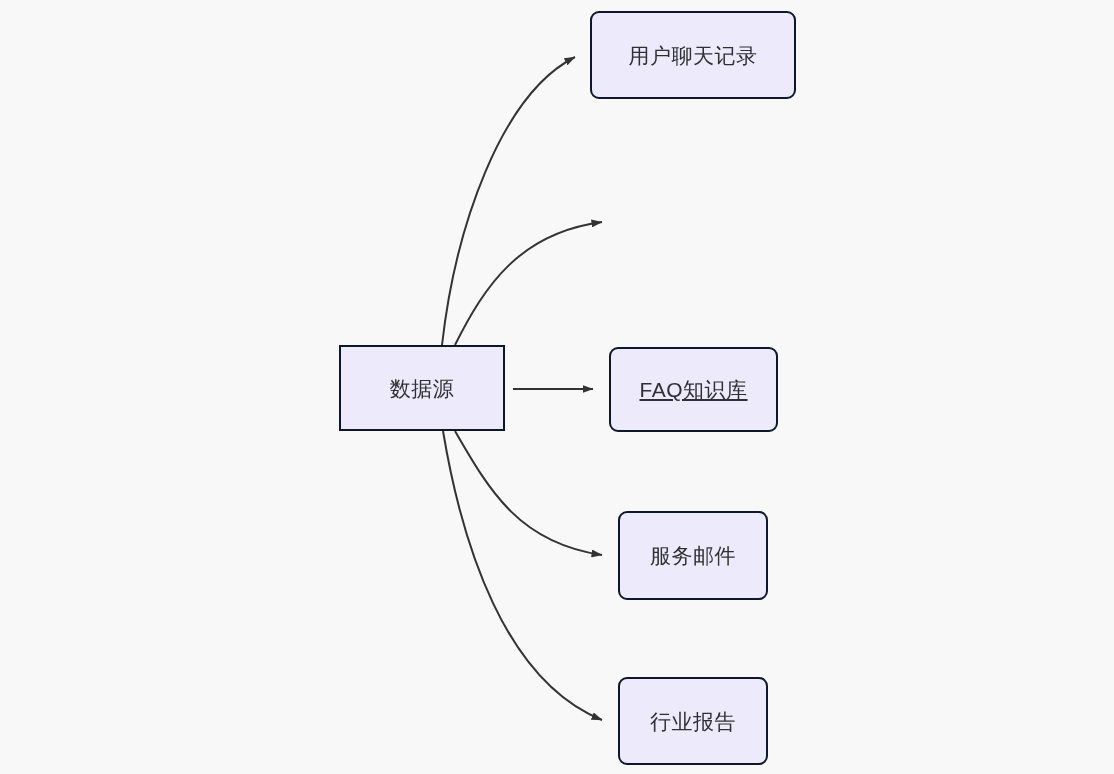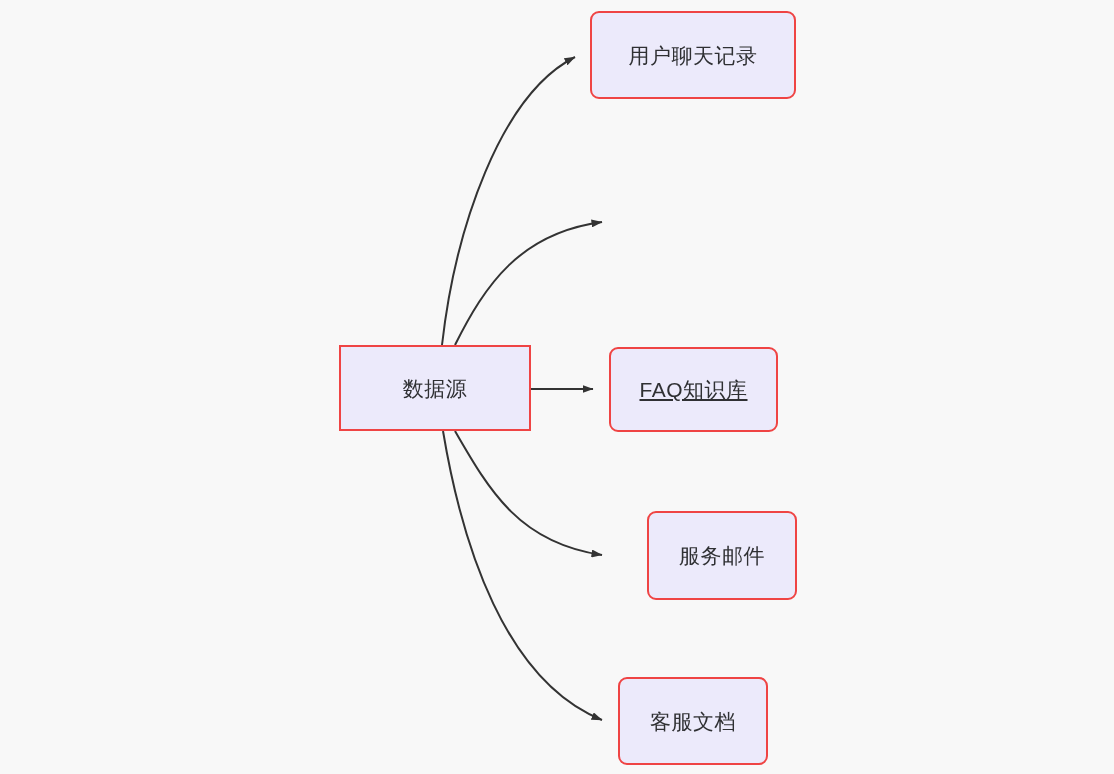--- a/index.html
+++ b/index.html
@@ -22,21 +22,21 @@
     position: absolute;
     left: 0;
     top: 0;
     width: 1114px;
     height: 774px;
   }
   .node {
     position: absolute;
     box-sizing: border-box;
     background: #eceafb;
-    border: 2px solid #ef4444;
+    border: 2px solid #0f172a;
     display: flex;
     align-items: center;
     justify-content: center;
     color: #2f3033;
     font-size: 21px;
     line-height: 1;
     letter-spacing: 0.5px;
     white-space: nowrap;
   }
   .node.source {
@@ -65,34 +65,34 @@
 
     <path d="M 455,345 C 485,285 520,233 602,222" fill="none" stroke="#333333" stroke-width="2" marker-end="url(#arrowhead)"></path>
 
     <path d="M 513,389 L 593,389" fill="none" stroke="#333333" stroke-width="2" marker-end="url(#arrowhead)"></path>
 
     <path d="M 455,431 C 490,492 520,543 602,555" fill="none" stroke="#333333" stroke-width="2" marker-end="url(#arrowhead)"></path>
 
     <path d="M 443,431 C 462,545 505,681 602,720" fill="none" stroke="#333333" stroke-width="2" marker-end="url(#arrowhead)"></path>
   </svg>
 
-  <div class="node source" style="left:339px; top:345px; width:192px; height:86px;">
+  <div class="node source" style="left:339px; top:345px; width:166px; height:86px;">
     <span class="node-label">数据源</span>
   </div>
 
   <div class="node target" style="left:590px; top:11px; width:206px; height:88px;">
     <span class="node-label">用户聊天记录</span>
   </div>
 
 
   <div class="node target" style="left:609px; top:347px; width:169px; height:85px;text-decoration:underline;">
     <span class="node-label">FAQ知识库</span>
   </div>
 
-  <div class="node target" style="left:647px; top:511px; width:150px; height:89px;">
+  <div class="node target" style="left:618px; top:511px; width:150px; height:89px;">
     <span class="node-label">服务邮件</span>
   </div>
 
   <div class="node target" style="left:618px; top:677px; width:150px; height:88px;">
-    <span class="node-label">客服文档</span>
+    <span class="node-label">行业报告</span>
   </div>
 
 </div>
 
 </body></html>

